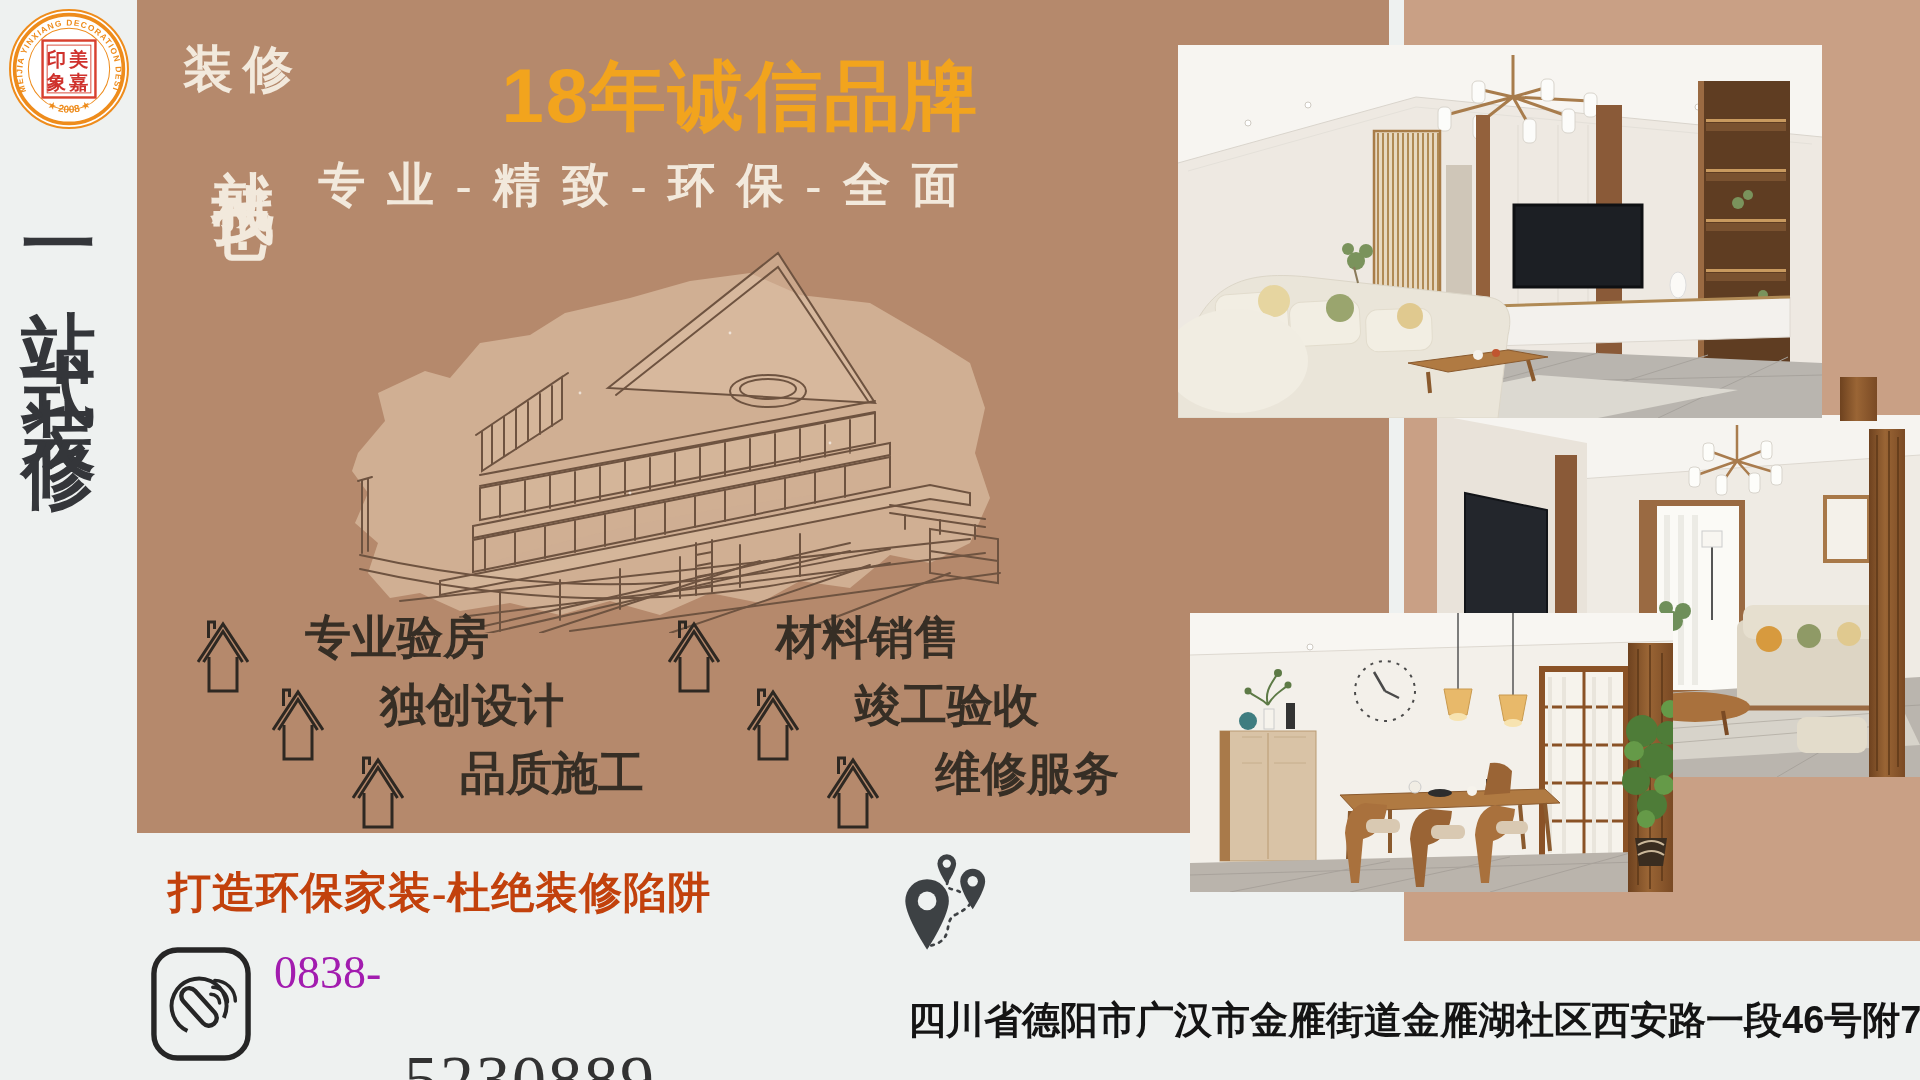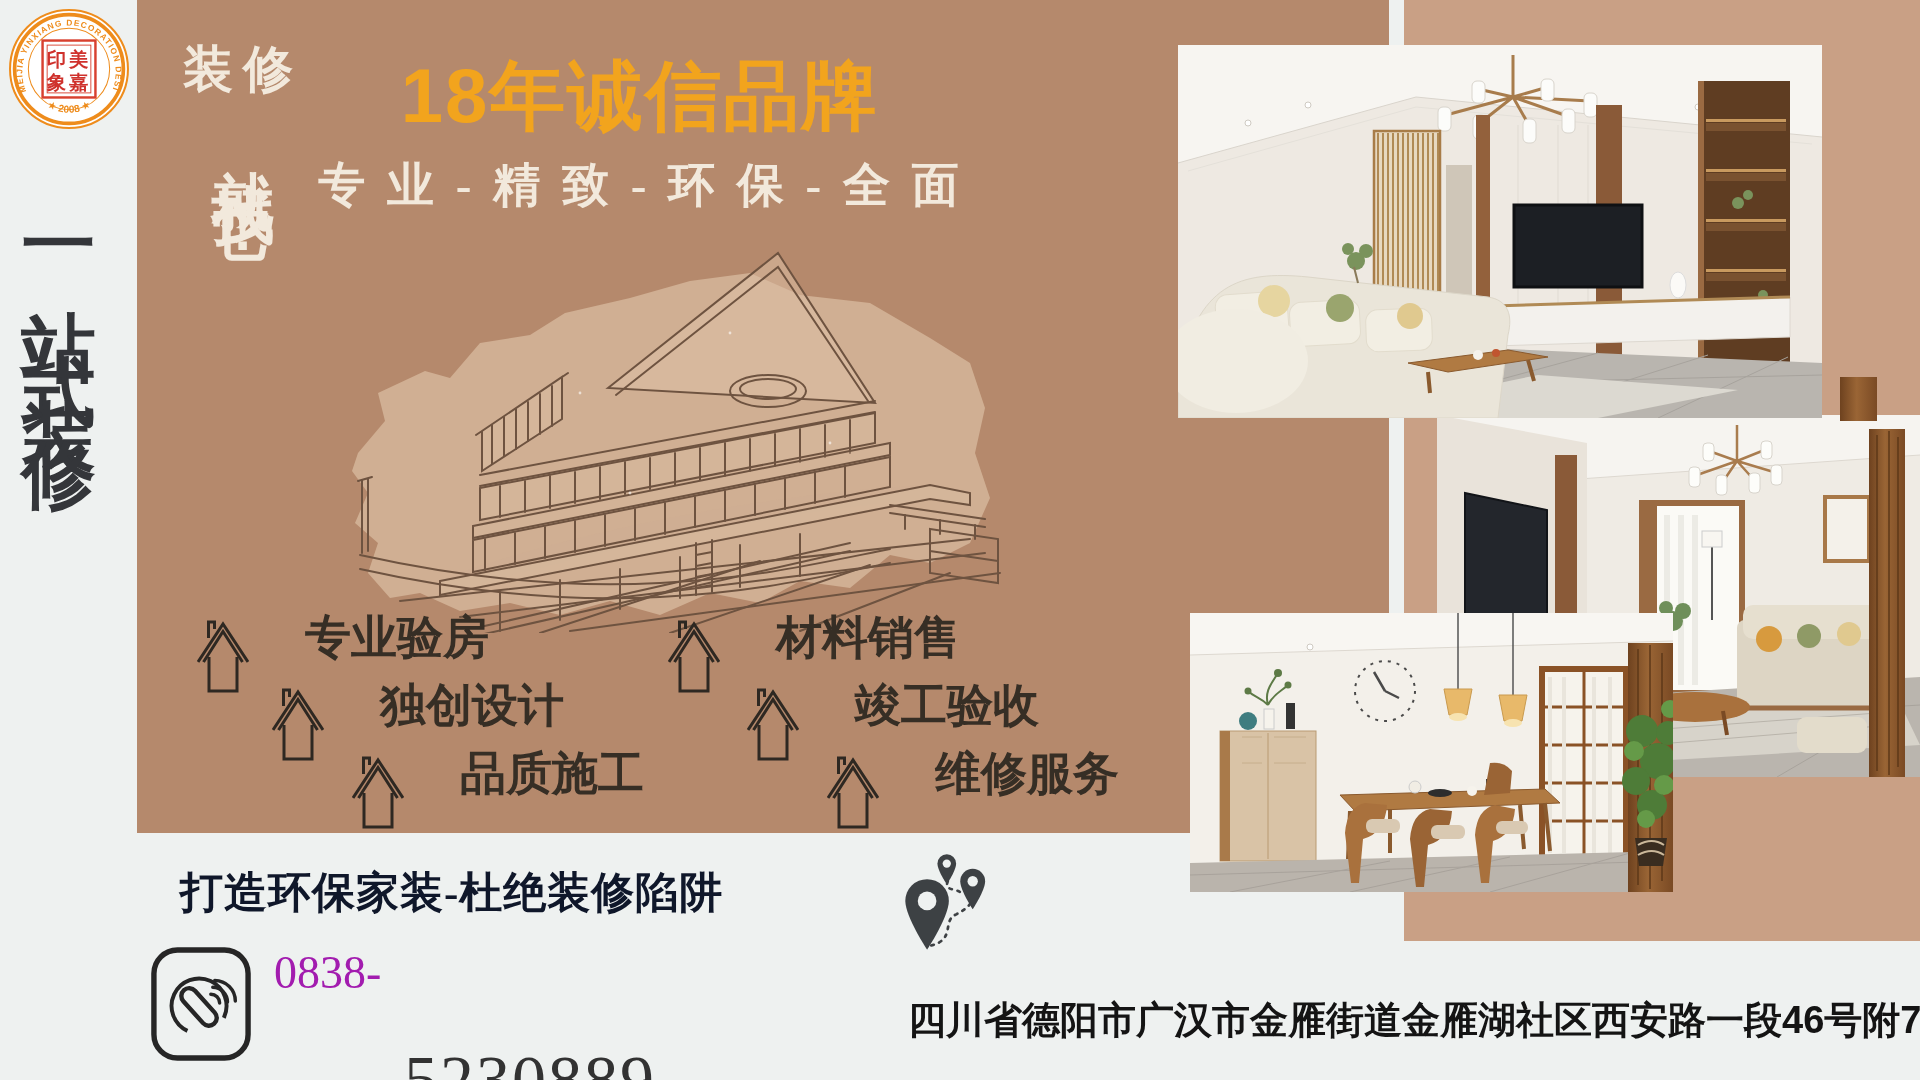--- a/index.html
+++ b/index.html
@@ -11,33 +11,33 @@
   #main-panel{left:137px;top:0;width:1252px;height:833px;background:#b5896c;}
   #right-panel{left:1404px;top:0;width:516px;height:941px;background:#c9a085;}
   
   #logo{left:8px;top:8px;width:122px;height:122px;}
   #side-banner{left:16px;top:206px;width:86px;writing-mode:vertical-rl;text-orientation:upright;
      font-size:74px;font-weight:600;color:#34363a;letter-spacing:44px;line-height:86px;}
   
   #kicker{left:183px;top:36px;font-size:50px;font-weight:700;color:#f2e9dc;letter-spacing:10px;}
   #vert-slogan{left:206px;top:120px;writing-mode:vertical-rl;text-orientation:upright;
      font-size:62px;font-weight:600;color:#f2e9dc;letter-spacing:14px;line-height:74px;}
-  #headline{left:300px;top:46px;width:680px;text-align:center;font-size:76px;font-weight:800;
+  #headline{left:300px;top:46px;width:680px;text-align:right;font-size:76px;font-weight:800;
      color:#f2a41d;letter-spacing:2px;}
   #subhead{left:300px;top:154px;width:680px;text-align:center;font-size:47px;font-weight:600;
      color:#f2e9dc;letter-spacing:3px;word-spacing:4px;}
   
   .svc{position:absolute;display:flex;align-items:flex-start;gap:56px;}
   .svc .house{width:52px;height:78px;flex:0 0 auto;}
   .svc .lbl{font-size:46px;font-weight:600;color:#362e25;line-height:1;padding-bottom:6px;white-space:nowrap;}
   #svc1{left:197px;top:615px;} #svc2{left:668px;top:615px;}
   #svc3{left:272px;top:683px;} #svc4{left:747px;top:683px;}
   #svc5{left:352px;top:751px;} #svc6{left:827px;top:751px;}
   
-  #slogan{left:180px;top:864px;font-size:43px;font-weight:600;color:#0f172a;letter-spacing:1px;}
+  #slogan{left:168px;top:864px;font-size:43px;font-weight:600;color:#c2410c;letter-spacing:1px;}
   #phone-icon{left:150px;top:944px;width:102px;height:120px;}
   #phone-prefix{left:274px;top:946px;font-size:46px;color:#a21caf;}
   #phone-number{left:404px;top:1040px;font-size:68px;color:#323232;letter-spacing:2px;}
   #pins{left:896px;top:846px;width:114px;height:114px;}
   #address{left:908px;top:995px;font-size:38px;font-weight:600;color:#141414;white-space:nowrap;}
   
   .photo{position:absolute;overflow:hidden;}
   #photo2{left:1437px;top:415px;width:483px;height:362px;}
   #wood-sliver{left:1840px;top:377px;width:37px;height:44px;
      background:linear-gradient(90deg,#6e421f,#9a6535 45%,#7a4a24);}

